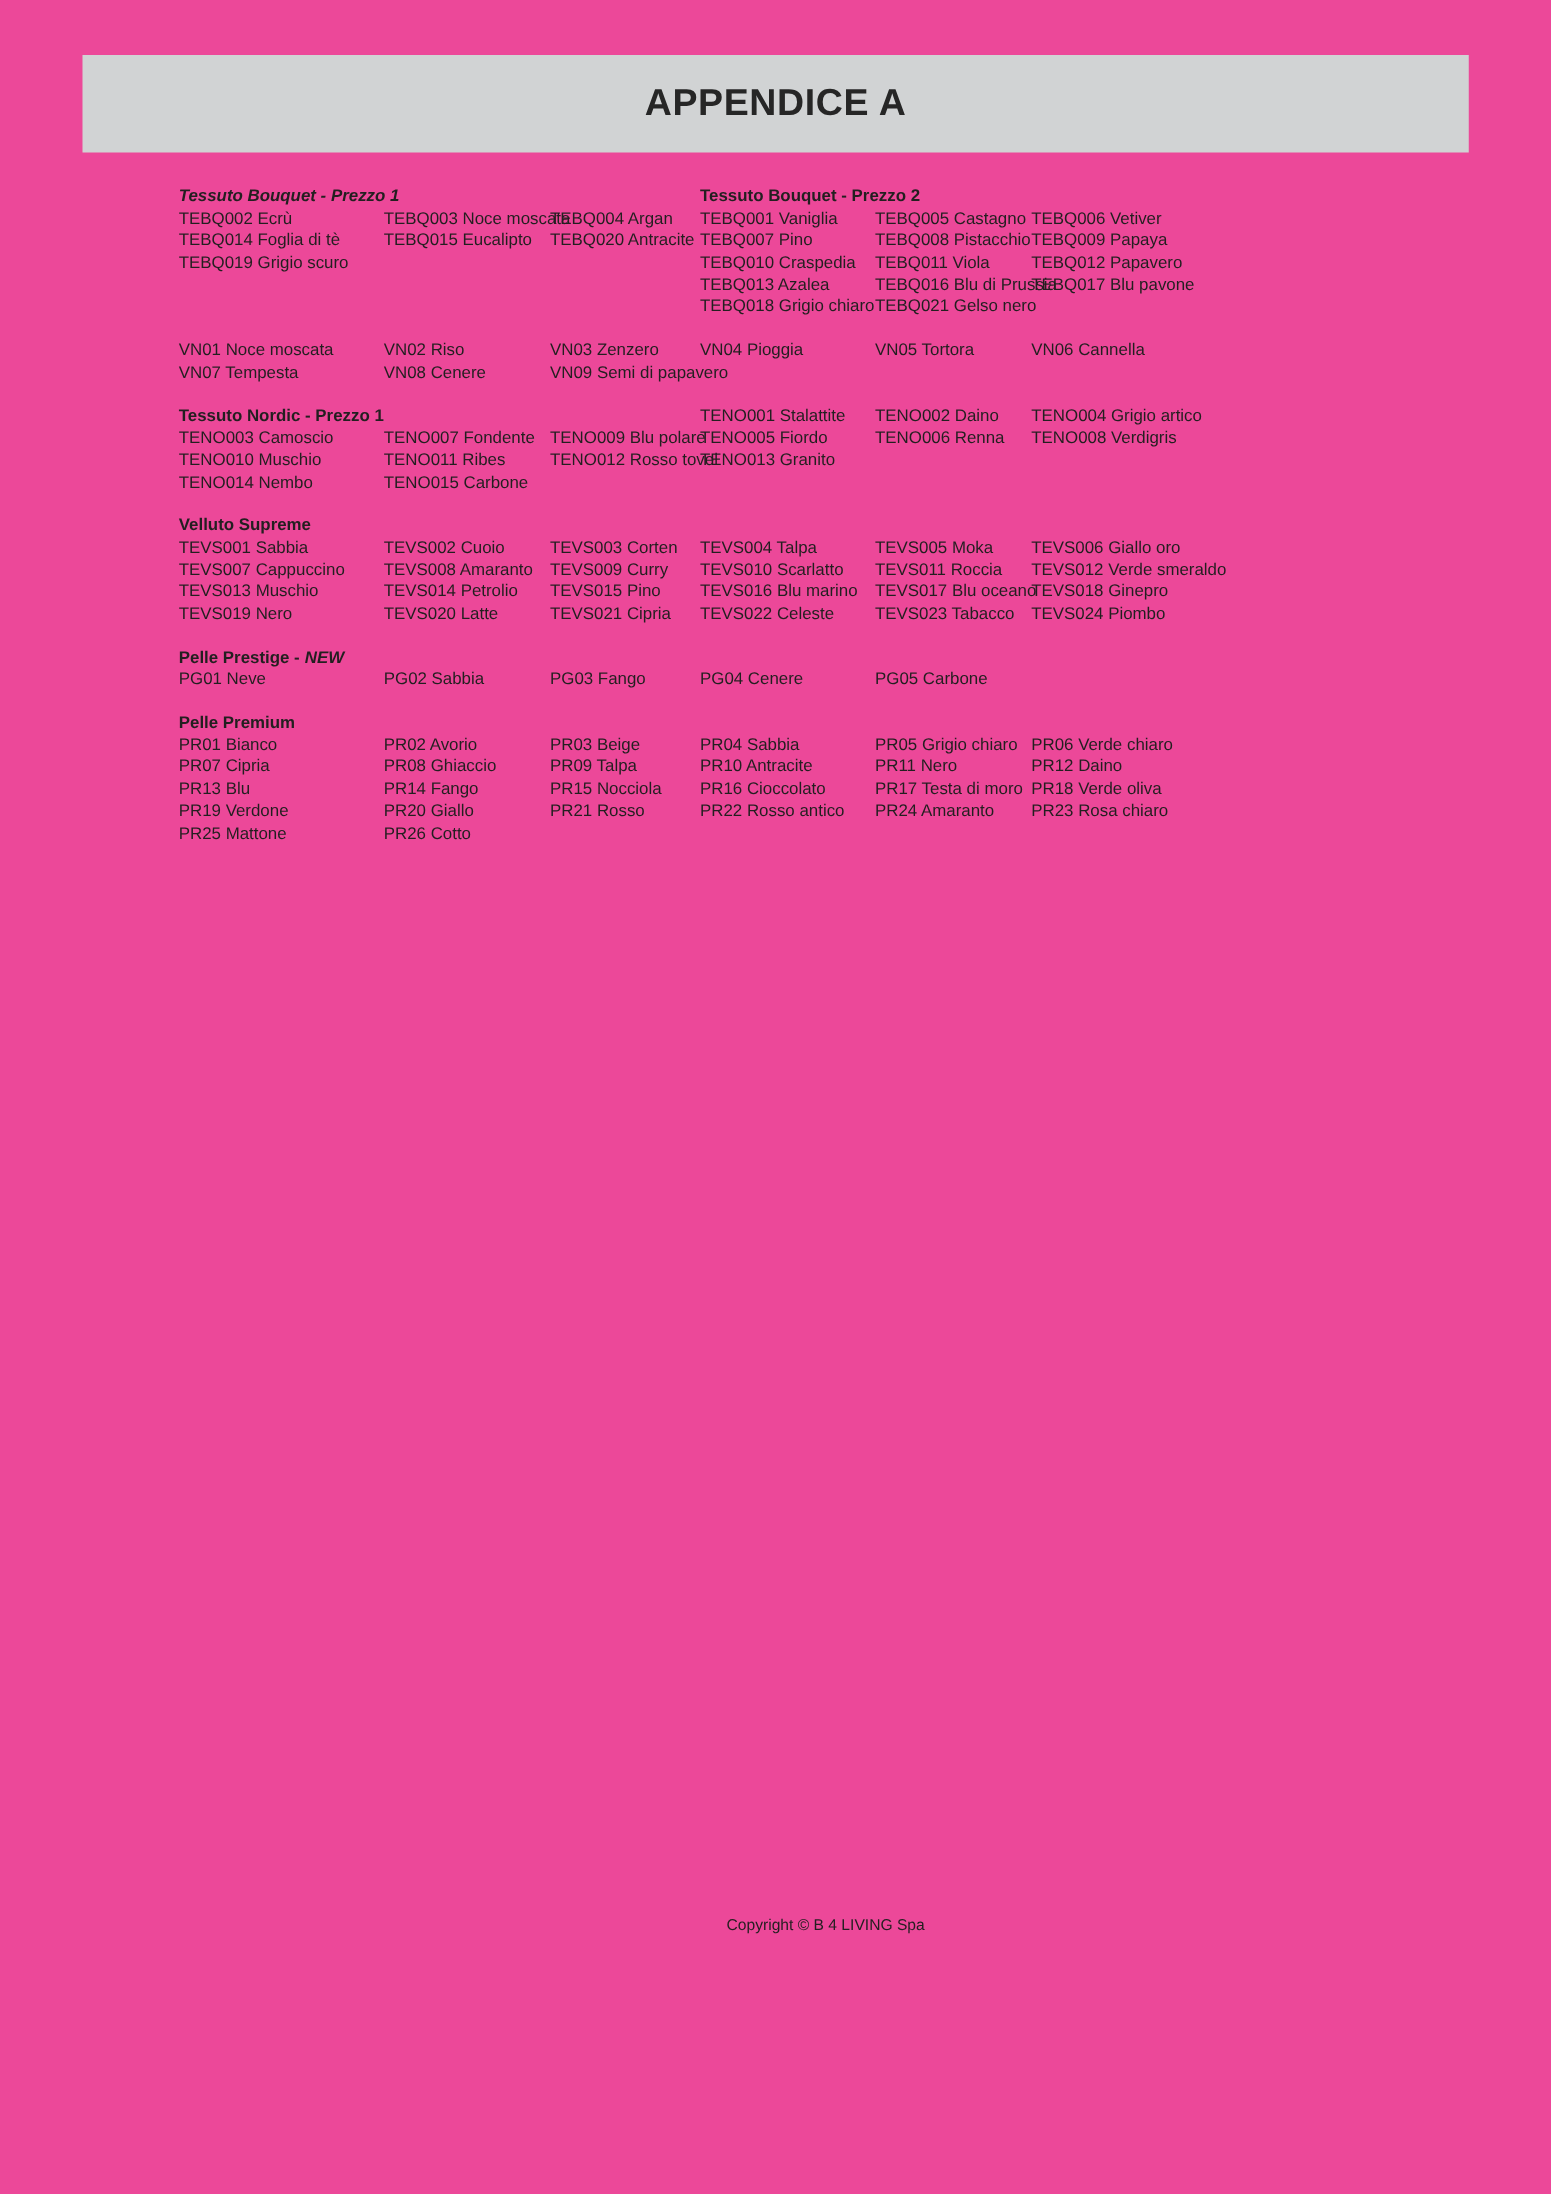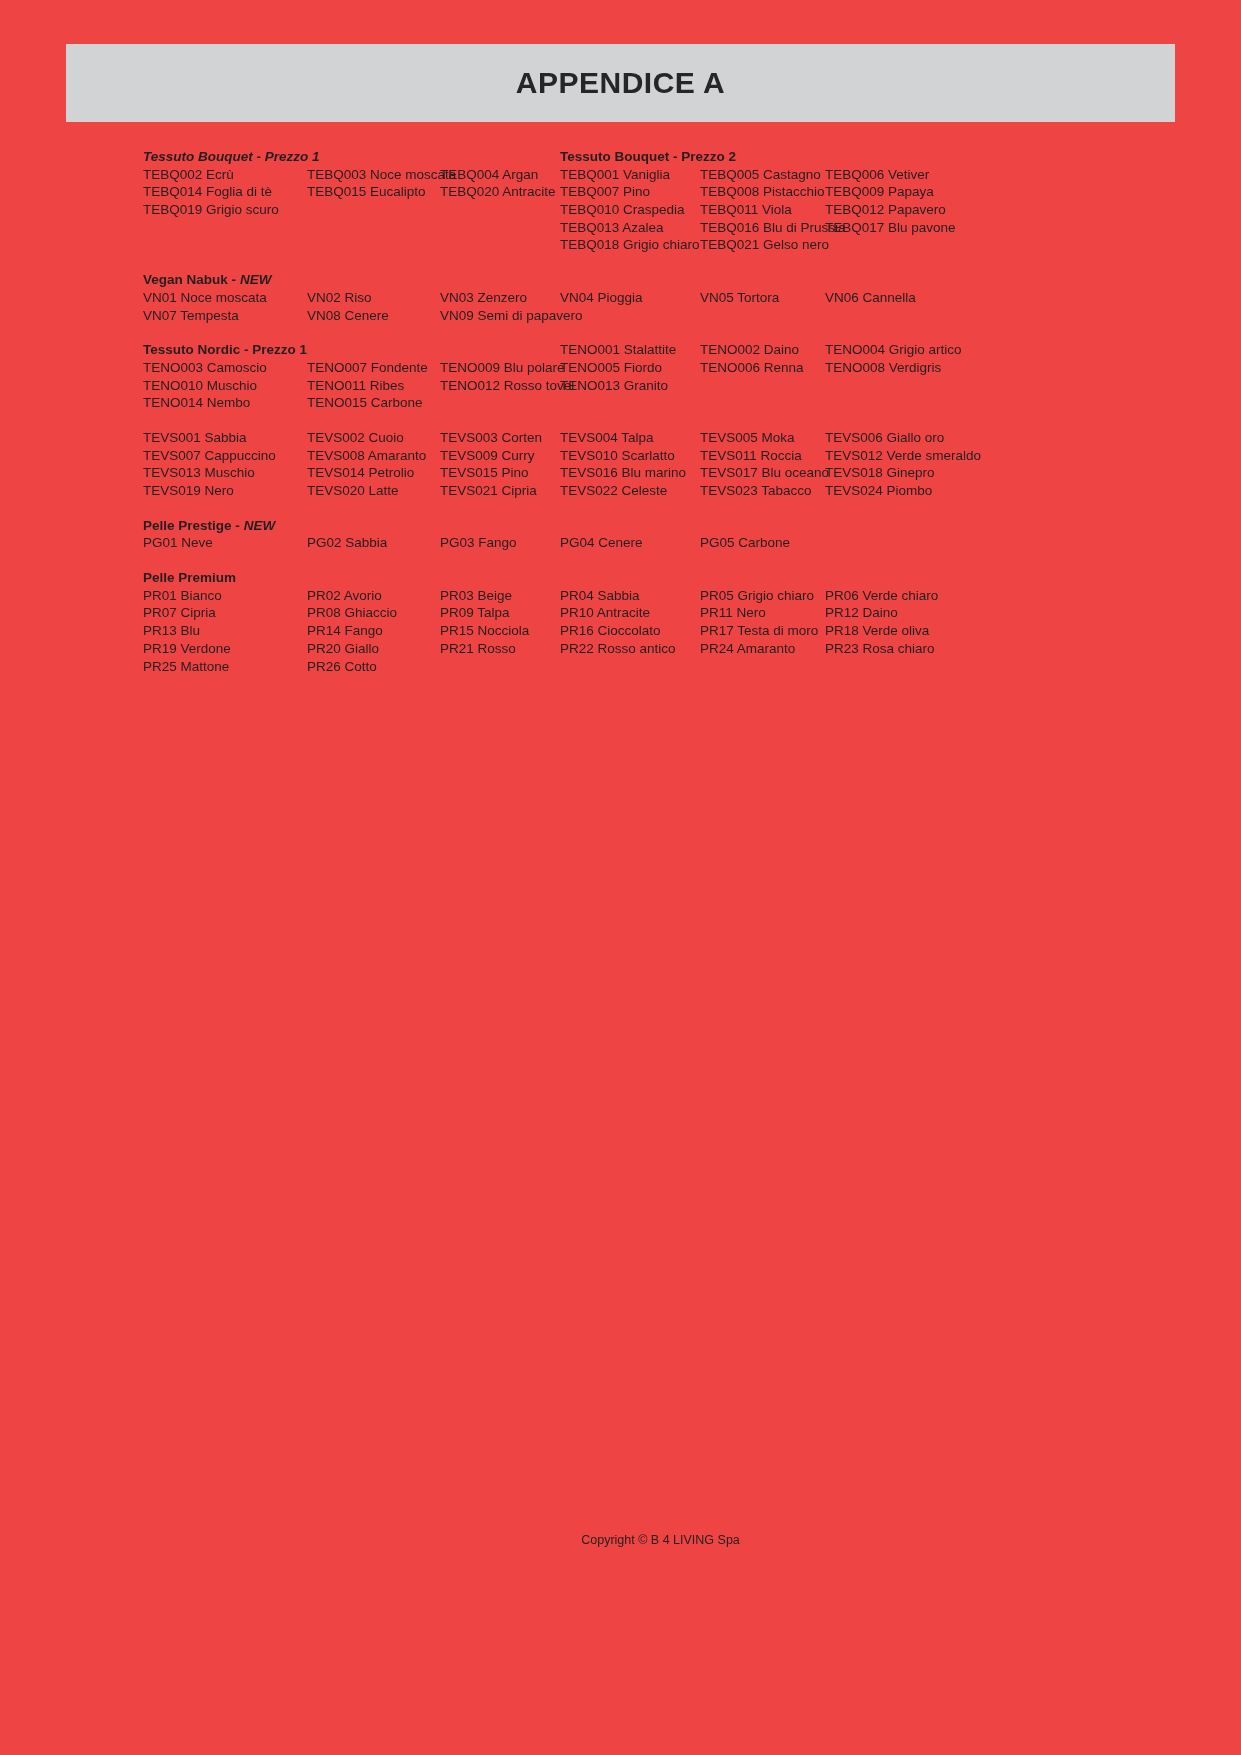--- a/index.html
+++ b/index.html
@@ -1,20 +1,20 @@
 <!DOCTYPE html>
 <html><head>
 <meta charset="utf-8">
 <style>
   html, body { margin: 0; padding: 0; background: #ffffff; }
   .page {
     position: relative;
     width: 1241px;
     height: 1755px;
-    background: #ef4444;
+    background: #ec4899;
     font-family: "Liberation Sans", sans-serif;
     color: #231f20;
     overflow: hidden;
   }
   .banner {
     position: absolute;
     left: 66px;
     top: 44px;
     width: 1109px;
     height: 78px;
@@ -104,21 +104,20 @@
         <div class="cell">TEBQ016 Blu di Prussia</div>
         <div class="cell">TEBQ017 Blu pavone</div>
         <div class="cell"></div>
         <div class="cell"></div>
         <div class="cell"></div>
         <div class="cell">TEBQ018 Grigio chiaro</div>
         <div class="cell">TEBQ021 Gelso nero</div>
         <div class="cell"></div>
       </section>
       <section class="band">
-        <h2 class="heading" style="grid-column: 1 / span 6;"><span>Vegan Nabuk -</span><em class="badge">NEW</em></h2>
         <div class="cell">VN01 Noce moscata</div>
         <div class="cell">VN02 Riso</div>
         <div class="cell">VN03 Zenzero</div>
         <div class="cell">VN04 Pioggia</div>
         <div class="cell">VN05 Tortora</div>
         <div class="cell">VN06 Cannella</div>
         <div class="cell">VN07 Tempesta</div>
         <div class="cell">VN08 Cenere</div>
         <div class="cell">VN09 Semi di papavero</div>
         <div class="cell"></div>
@@ -140,20 +139,21 @@
         <div class="cell">TENO011 Ribes</div>
         <div class="cell">TENO012 Rosso tovel</div>
         <div class="cell">TENO013 Granito</div>
         <div class="cell"></div>
         <div class="cell"></div>
         <div class="cell">TENO014 Nembo</div>
         <div class="cell">TENO015 Carbone</div>
         <div class="cell"></div>
       </section>
       <section class="band">
+        <h2 class="heading" style="grid-column: 1 / span 6;"><span>Velluto Supreme</span><em class="badge"></em></h2>
         <div class="cell">TEVS001 Sabbia</div>
         <div class="cell">TEVS002 Cuoio</div>
         <div class="cell">TEVS003 Corten</div>
         <div class="cell">TEVS004 Talpa</div>
         <div class="cell">TEVS005 Moka</div>
         <div class="cell">TEVS006 Giallo oro</div>
         <div class="cell">TEVS007 Cappuccino</div>
         <div class="cell">TEVS008 Amaranto</div>
         <div class="cell">TEVS009 Curry</div>
         <div class="cell">TEVS010 Scarlatto</div>

